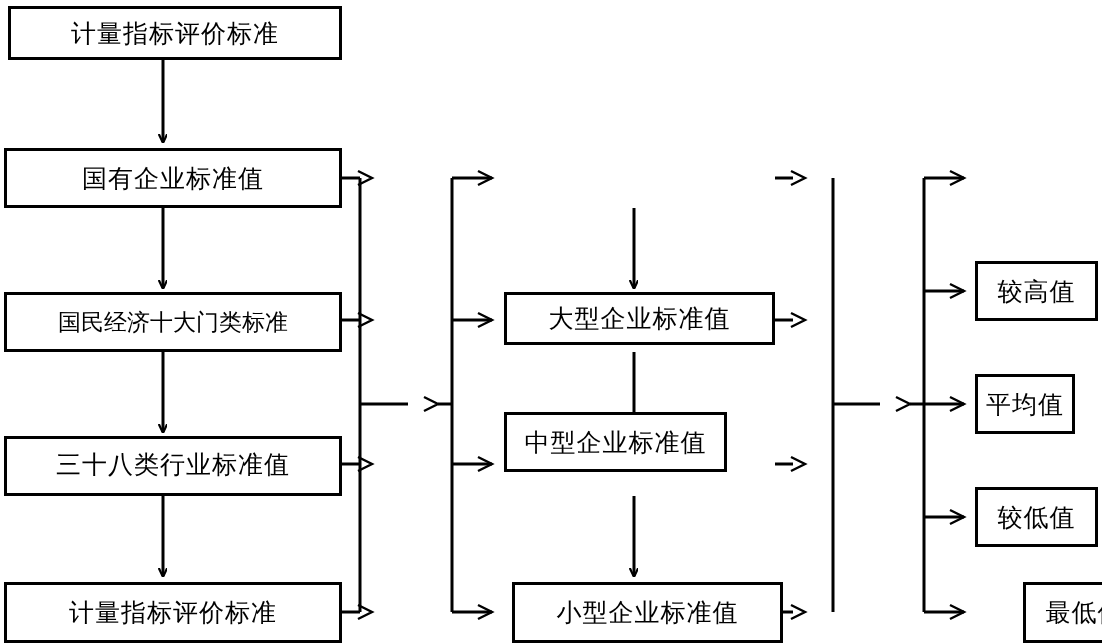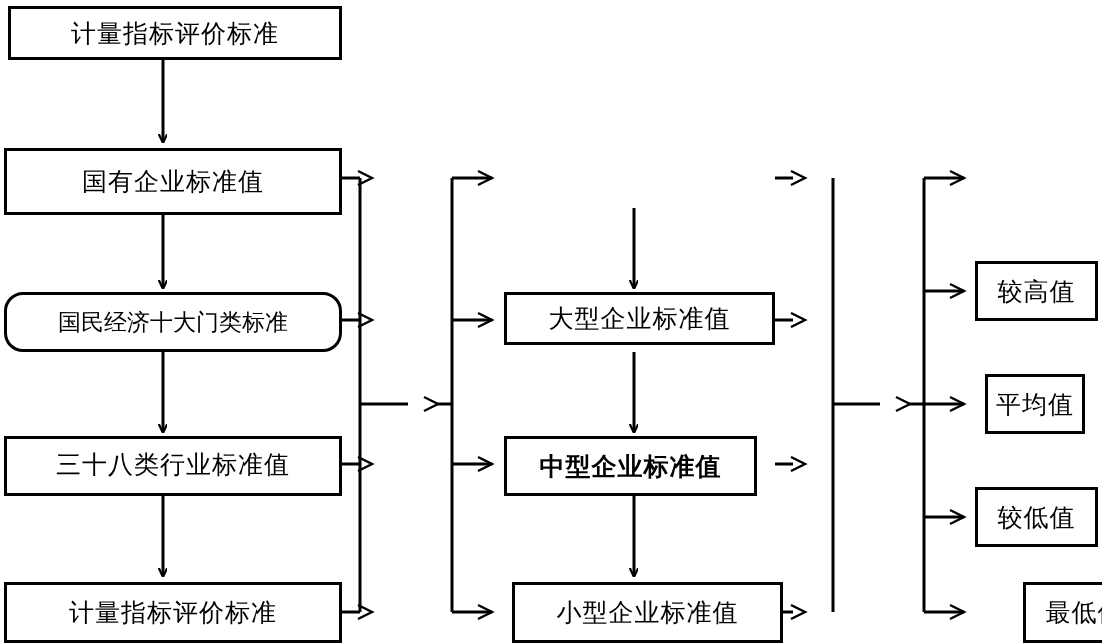--- a/index.html
+++ b/index.html
@@ -117,47 +117,47 @@
       <path d="M950,397 L964,404 L950,411" stroke-width="2.4"></path>
       <path d="M950,510 L964,517 L950,524" stroke-width="2.4"></path>
       <path d="M950,605 L964,612 L950,619" stroke-width="2.4"></path>
     </g>
   </svg>
 
   <div class="node" style="left:8px; top:6px; width:334px; height:54px;">
     <span>计量指标评价标准</span>
   </div>
 
-  <div class="node" style="left:4px; top:148px; width:338px; height:67px;">
+  <div class="node" style="left:4px; top:148px; width:338px; height:60px;">
     <span>国有企业标准值</span>
   </div>
-  <div class="node tight" style="left:4px; top:292px; width:338px; height:60px;border-radius:19px;">
+  <div class="node tight" style="left:4px; top:292px; width:338px; height:60px;">
     <span>国民经济十大门类标准</span>
   </div>
   <div class="node" style="left:4px; top:436px; width:338px; height:60px;font-family:Liberation Mono, monospace;">
     <span>三十八类行业标准值</span>
   </div>
   <div class="node" style="left:4px; top:582px; width:338px; height:61px;">
     <span>计量指标评价标准</span>
   </div>
 
   <div class="node" style="left:504px; top:292px; width:271px; height:53px;">
     <span>大型企业标准值</span>
   </div>
-  <div class="node" style="left:504px; top:436px; width:253px; height:60px;font-weight:bold;">
+  <div class="node" style="left:504px; top:412px; width:223px; height:60px;">
     <span>中型企业标准值</span>
   </div>
   <div class="node" style="left:504px; top:582px; width:271px; height:61px;margin-left:8px;">
     <span>小型企业标准值</span>
   </div>
 
   <div class="node" style="left:975px; top:261px; width:123px; height:60px;">
     <span>较高值</span>
   </div>
-  <div class="node" style="left:975px; top:374px; width:100px; height:60px;margin-left:10px;">
+  <div class="node" style="left:975px; top:374px; width:100px; height:60px;">
     <span>平均值</span>
   </div>
   <div class="node" style="left:975px; top:487px; width:123px; height:60px;">
     <span>较低值</span>
   </div>
   <div class="node" style="left:975px; top:582px; width:123px; height:61px;margin-left:48px;">
     <span>最低值</span>
   </div>
 
 </div>

